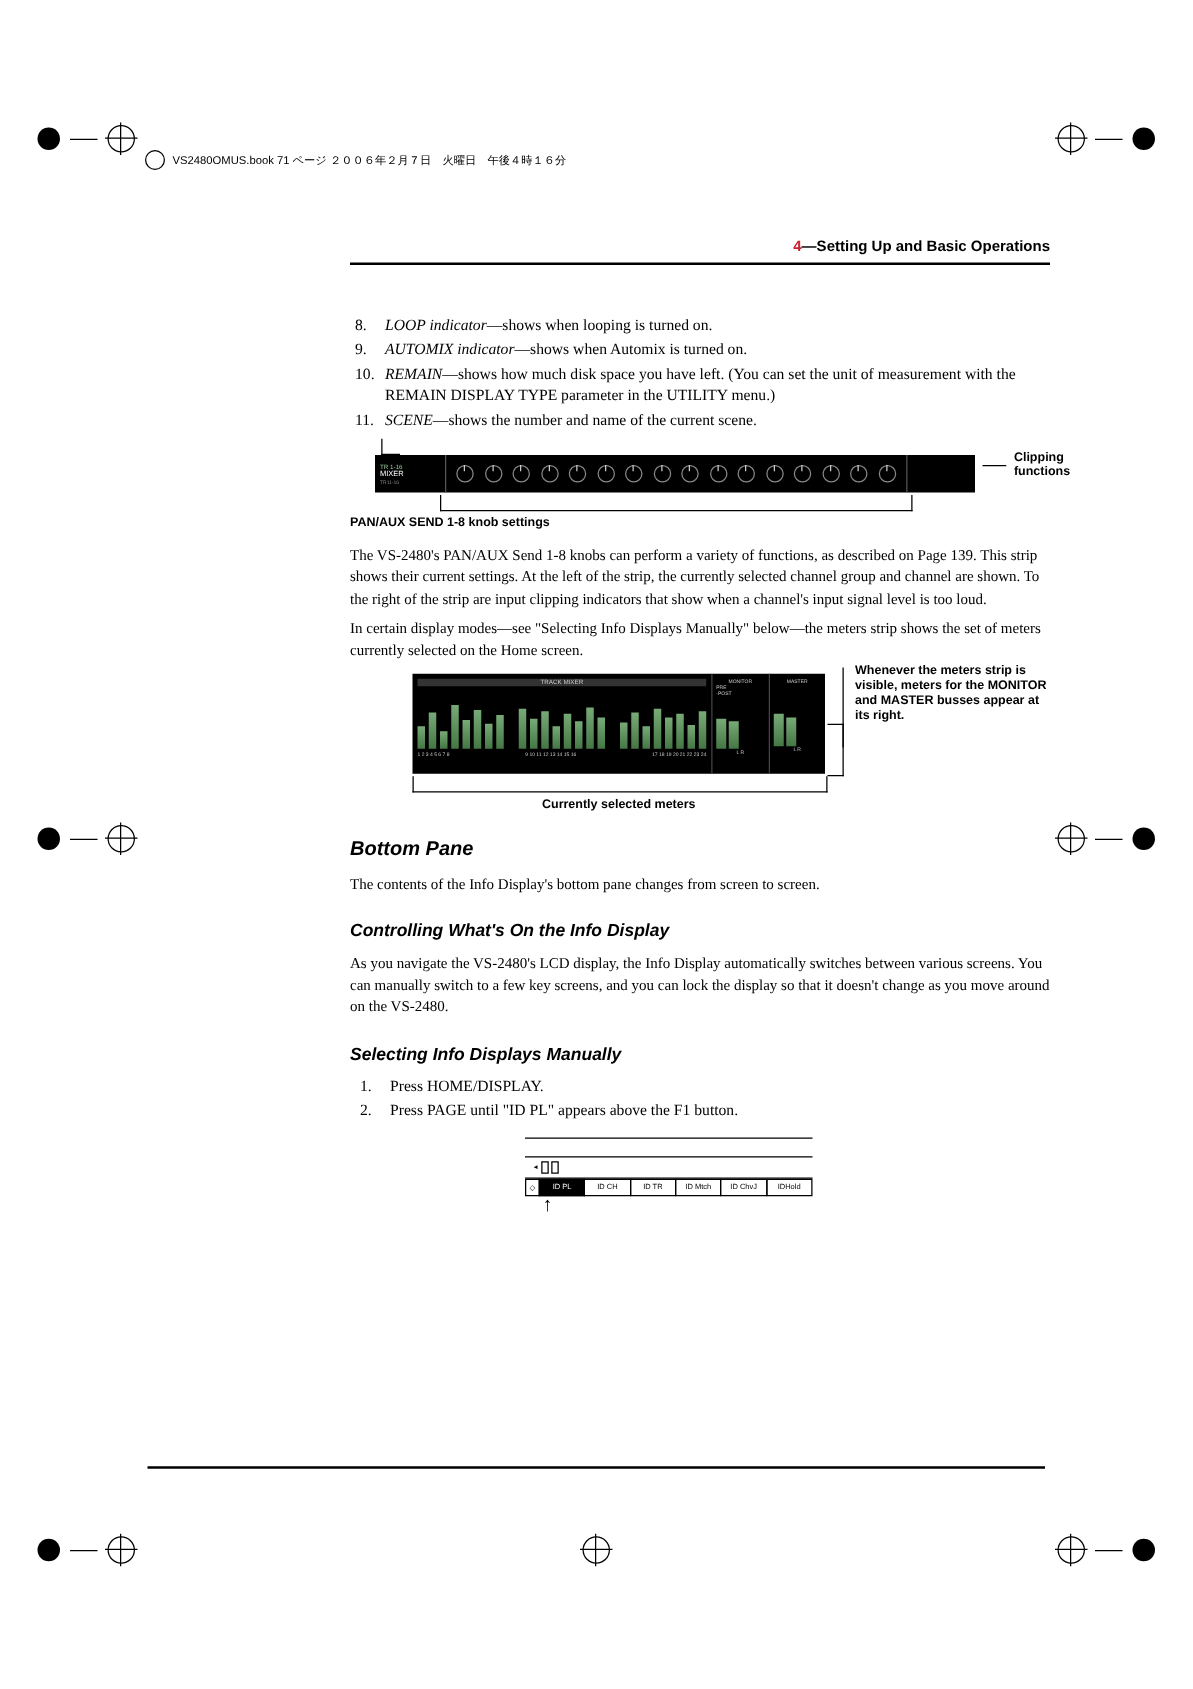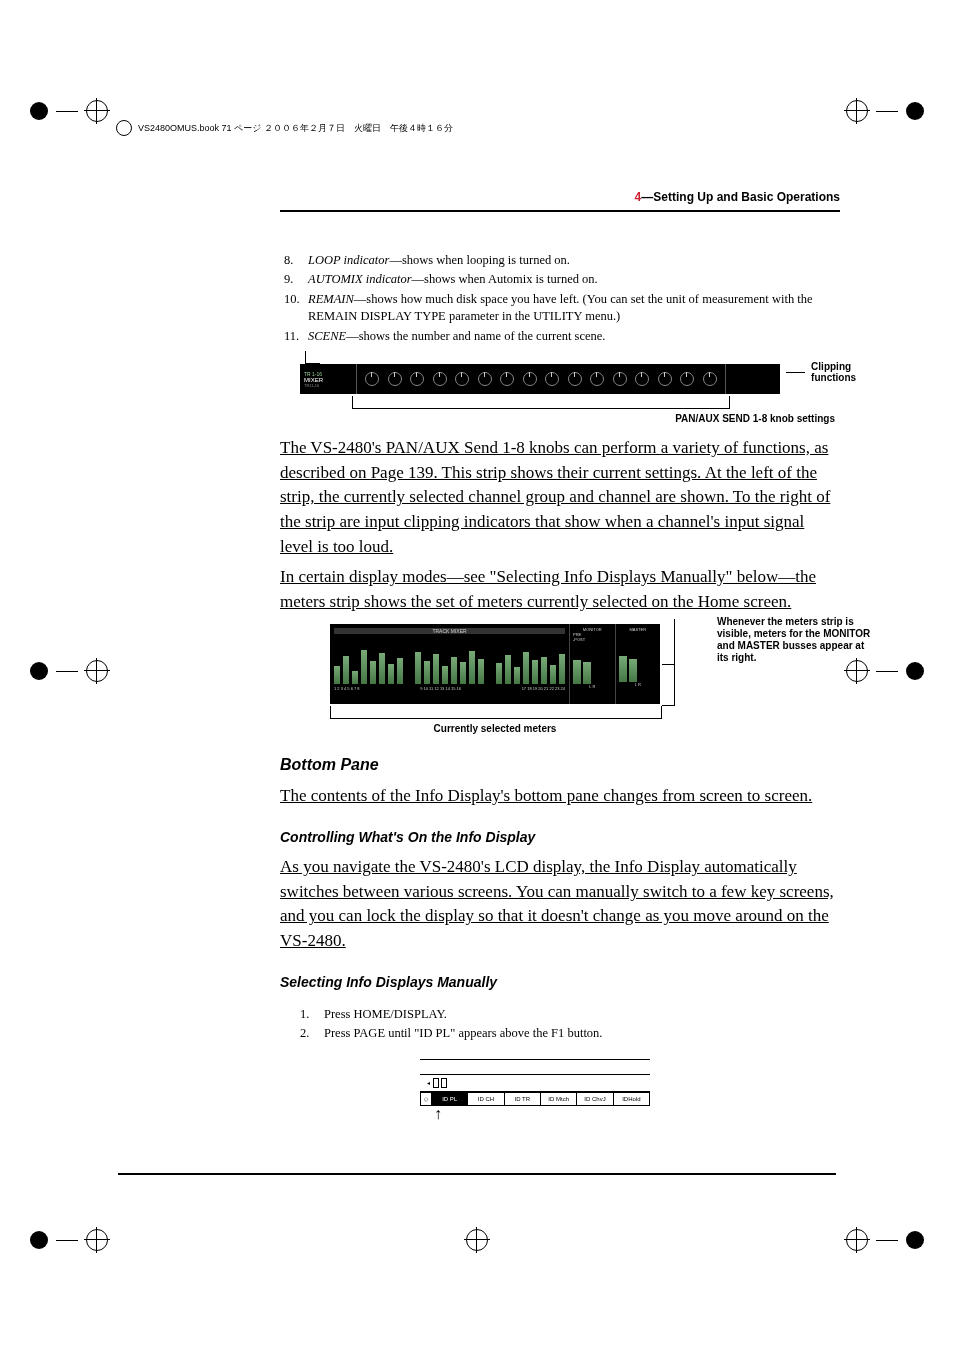--- a/index.html
+++ b/index.html
@@ -90,21 +90,21 @@
   }
   .body-list li::before {
     counter-increment: item;
     content: counter(item) ".";
     position: absolute;
     left: 4px;
   }
   .body-list2 {
     counter-reset: item2 0;
     padding-left: 0;
-    margin:16px;
+    margin:4px;
   }
   .body-list2 li {
     list-style: none;
     font-size: 12.5px;
     line-height: 1.4;
     margin-bottom: 2px;
     position: relative;
     padding-left: 28px;
   }
   .body-list2 li::before {
@@ -124,24 +124,23 @@
   }
   .sub-title {
     font-family: Arial, sans-serif;
     font-weight: bold;
     font-style: italic;
     font-size: 14px;
     margin-top: 20px;
     margin-bottom: 10px;
   }
   .para {
-    font-size: 17px;
+    font-size: 12px;
     line-height: 1.45;
     margin: 0 0 6px 0;
-    text-decoration: underline;
   }
   .fig-label-sm {
     font-family: Arial, sans-serif;
     font-weight: bold;
     font-size: 10px;
   }
   .knob-strip-wrap {
     margin-top: 6px;
     margin-bottom: 12px;
     width: 555px;
@@ -203,21 +202,21 @@
     height:12px;
     border-left:1px solid #000;
     border-right:1px solid #000;
     border-bottom:1px solid #000;
     margin-left: 72px;
     width: 376px;
     margin-top: 2px;
     position:relative;
   }
   .knob-bottom-label {
-    text-align:right;
+    text-align:left;
     margin-top:4px;
   }
 
   .meters-wrap {
     margin: 10px 0 8px 40px;
     position:relative;
     width: 510px;
   }
   .meters-img {
     display:flex;
@@ -246,21 +245,20 @@
   }
   .meters-right-label {
     position:absolute;
     left: 364px;
     top: -8px;
     width:155px;
     font-family:Arial,sans-serif;
     font-weight:bold;
     font-size:10px;
     line-height:1.2;
-    margin-left:33px;
   }
   .meters-right-line {
     position:absolute;
     left: 354px;
     top: -5px;
     width:1px;
     height:64px;
     background:#000;
   }
   .meters-bottom-bracket {

